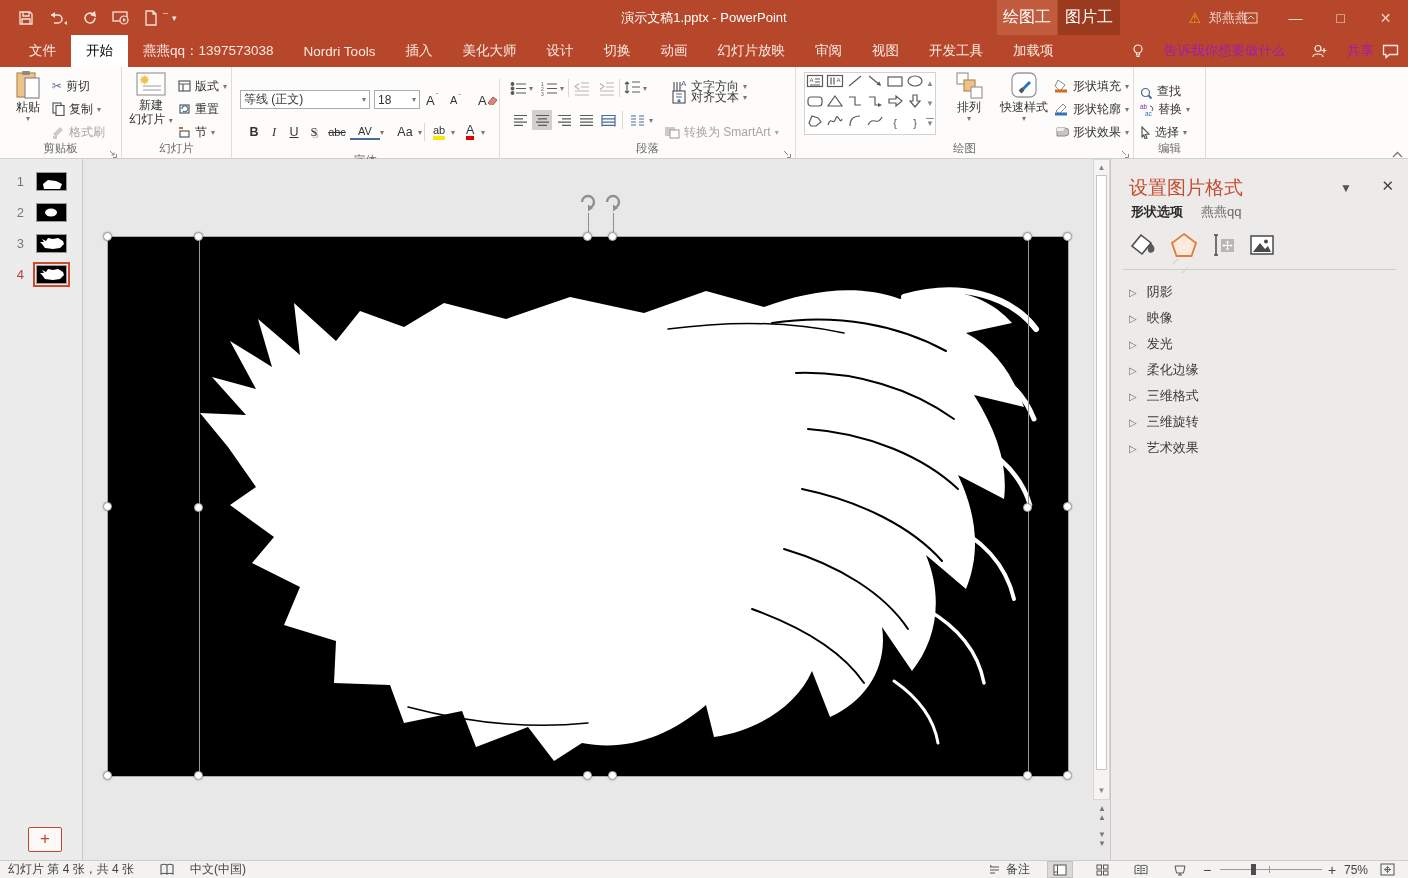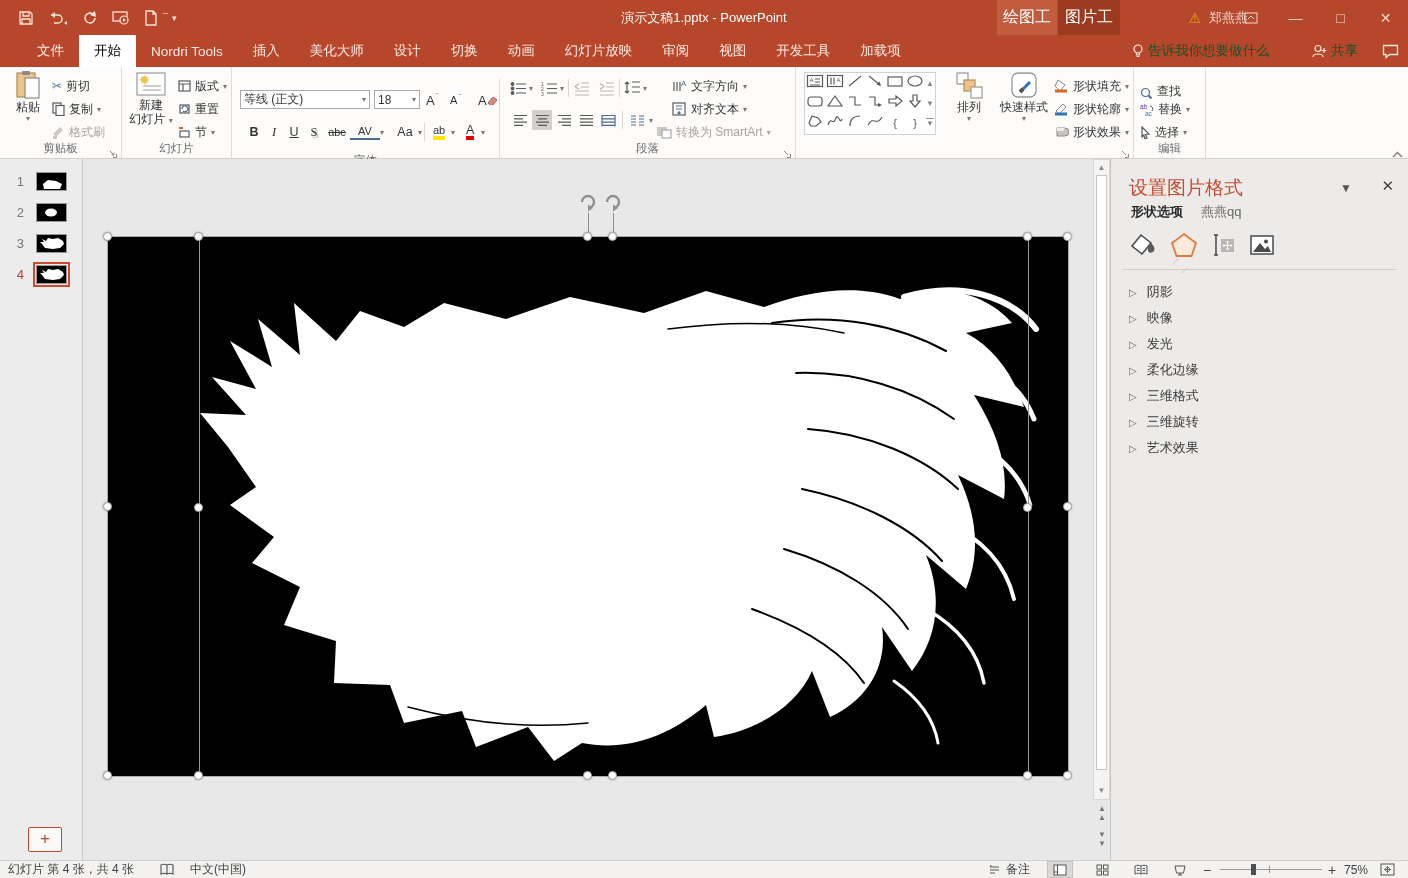--- a/index.html
+++ b/index.html
@@ -11,24 +11,24 @@
   #qat .qi { display:flex; align-items:center; color:#F6E3DC; }
   #title-text { position:absolute; left:0; right:0; top:0; height:35px; text-align:center; line-height:35px; font-size:13px; color:#fff; }
   .ctxblock { position:absolute; top:0; height:67px; text-align:center; }
   #ctx-draw { left:997px; width:60px; background:#C25C3E; }
   #ctx-pic  { left:1058px; width:62px; background:#9C3A1F; }
   .ctxblock .g { font-size:16px; line-height:34px; color:#fff; display:block; }
   .ctxblock .t { font-size:13px; line-height:30px; color:#fff; display:block; }
   #user-area { position:absolute; right:160px; top:0; height:35px; display:flex; align-items:center; gap:8px; font-size:13px; color:#F0D8D0; }
   .winbtn { position:absolute; top:0; width:45px; height:35px; display:flex; align-items:center; justify-content:center; color:#F0D8D0; font-size:14px; }
   
-  #tabrow { position:absolute; left:0; top:35px; width:1408px; height:32px; background:#B7472A; display:flex; align-items:stretch; padding-left:22px; }
+  #tabrow { position:absolute; left:0; top:35px; width:1408px; height:32px; background:#B7472A; display:flex; align-items:stretch; padding-left:14px; }
   .tab { color:#FBEAE4; font-size:13.5px; padding:0 15px; display:flex; align-items:center; }
   .tab.sel { background:#fff; color:#000000; }
-  .tabrow-abs { position:absolute; top:35px; height:32px; display:flex; align-items:center; color:#14532d; font-size:13.5px; gap:4px; }
+  .tabrow-abs { position:absolute; top:35px; height:32px; display:flex; align-items:center; color:#a21caf; font-size:13.5px; gap:20px; }
   
   #ribbon { position:absolute; left:0; top:67px; width:1408px; height:92px; background:#FDFCFB; border-bottom:1px solid #D2CFCC; }
   .grp { position:absolute; top:0; height:91px; border-right:1px solid #E0DDD9; }
   .glabel { position:absolute; bottom:2px; left:0; right:0; text-align:center; font-size:11.5px; color:#6B6B6B; }
   .launcher { position:absolute; bottom:3px; right:3px; width:10px; height:10px; }
   .bigbtn { position:absolute; top:3px; display:flex; flex-direction:column; align-items:center; font-size:12px; color:#333; }
   .bigbtn .lbl { line-height:14px; text-align:center; }
   .srow { position:absolute; height:20px; display:flex; align-items:center; gap:4px; font-size:12px; color:#333; white-space:nowrap; }
   .carat { font-size:8px; color:#777; }
   .gray { color:#A8A49E; }
@@ -137,20 +137,21 @@
   <span class="t">格式</span>
 </div>
 <div id="ctx-pic" class="ctxblock">
   <span class="g">图片工具</span>
   <span class="t">格式</span>
 </div>
 
 <div id="tabrow">
   <span class="tab">文件</span>
   <span class="tab sel">开始</span>
+  <span class="tab">燕燕qq：1397573038</span>
   <span class="tab">Nordri Tools</span>
   <span class="tab">插入</span>
   <span class="tab">美化大师</span>
   <span class="tab">设计</span>
   <span class="tab">切换</span>
   <span class="tab">动画</span>
   <span class="tab">幻灯片放映</span>
   <span class="tab">审阅</span>
   <span class="tab">视图</span>
   <span class="tab">开发工具</span>
@@ -362,29 +363,29 @@
       <span class="carat">▾</span>
     </div>
     <div class="srow" style="left:172px;top:9px;">
         <svg class="ic" width="15" height="14" viewBox="0 0 15 14">
           <path d="M2,12 v-9 M5,12 v-9 M8,12 v-9"></path>
           <text x="9" y="7" font-size="8" fill="#4A6B96" stroke="none">A</text>
         </svg>
         <span>文字方向</span>
         <span class="carat">▾</span>
       </div>
-    <div class="srow" style="left:172px;top:32px;text-align:center;">
+    <div class="srow" style="left:172px;top:20px;text-align:center;">
         <svg class="ic" width="15" height="14" viewBox="0 0 15 14">
           <rect x="1" y="1" width="12" height="12" fill="#fff"></rect>
           <path d="M4,4 h6 M4,7 h6 M7,9 v3 M7,12 l-1.5,-1.5 M7,12 l1.5,-1.5" stroke="#4A6B96"></path>
         </svg>
         <span>对齐文本</span>
         <span class="carat">▾</span>
       </div>
-    <div class="srow" style="left:156px;top:55px;">
+    <div class="srow" style="left:164px;top:55px;">
         <svg width="16" height="14" viewBox="0 0 16 14">
           <rect x="1" y="2" width="10" height="9" fill="#CFCAC3"></rect>
           <rect x="6" y="5" width="9" height="8" fill="#fff" stroke="#9a9a9a"></rect>
         </svg>
         <span class="gray">转换为 SmartArt</span>
         <span class="carat gray">▾</span>
       </div>
     <span class="glabel">段落</span>
     <span class="launcher"><svg width="10" height="10" viewBox="0 0 10 10">
           <path d="M8.5,5 v3.5 h-3.5 M2,2 l4,4" stroke="#8a8a8a" fill="none"></path>
@@ -488,20 +489,21 @@
         <span class="carat">▾</span>
       </div>
     <div class="srow" style="left:258px;top:55px;">
         <svg width="15" height="14" viewBox="0 0 15 14">
           <path d="M3,3 h8 a3,3 0 0 1 0,8 h-8 z" fill="#C8C5C1" stroke="#8a8a8a"></path>
           <path d="M3,3 h8 l-2,3 h-6 z" fill="#EFEDEA" stroke="none"></path>
         </svg>
         <span>形状效果</span>
         <span class="carat">▾</span>
       </div>
+    <span class="glabel">绘图</span>
     <span class="launcher"><svg width="10" height="10" viewBox="0 0 10 10">
           <path d="M8.5,5 v3.5 h-3.5 M2,2 l4,4" stroke="#8a8a8a" fill="none"></path>
         </svg></span>
   </div>
 
   <div class="grp" style="left:1134px;width:72px;">
     <div class="srow" style="left:6px;top:13px;align-items:flex-end;">
         <svg class="ic" width="13" height="13" viewBox="0 0 13 13" style="stroke:#4A6B96;">
           <circle cx="5.5" cy="5.5" r="4"></circle>
           <path d="M8.5,8.5 l3,3" stroke-width="2"></path>

